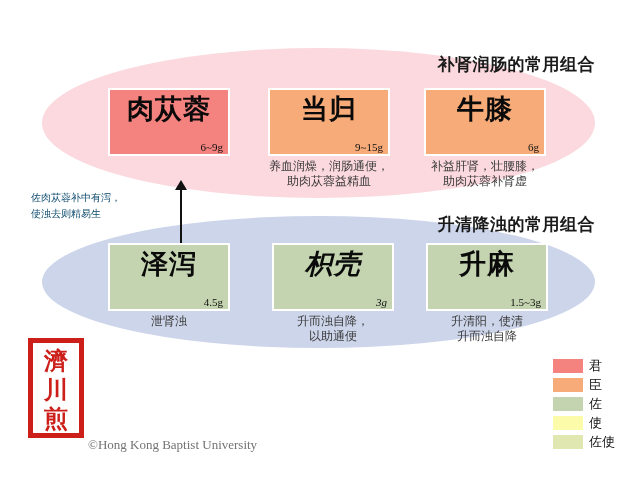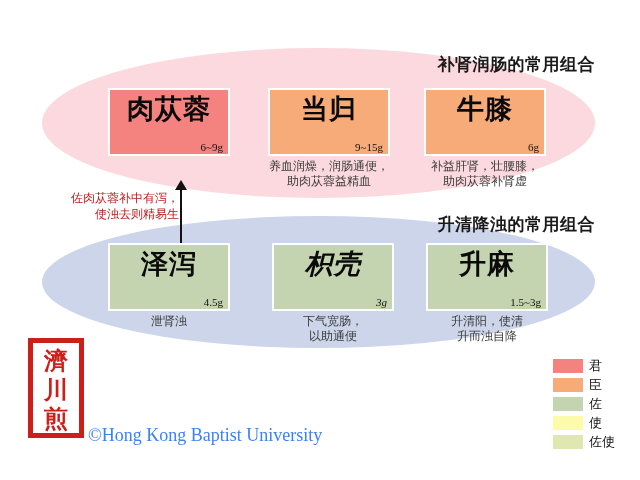--- a/index.html
+++ b/index.html
@@ -118,25 +118,25 @@
     height: 0;
     border-left: 6px solid transparent;
     border-right: 6px solid transparent;
     border-bottom: 10px solid #111111;
   }
   #arrow-note {
     position: absolute;
     left: 31px;
     top: 190px;
     width: 148px;
-    font-size: 12px;
+    font-size: 10px;
     line-height: 16px;
-    color: #b91c1c;
+    color: #0c4a6e;
     white-space: pre-line;
-    text-align: right;
+    text-align: left;
   }
 
   
   #seal {
     position: absolute;
     left: 28px;
     top: 338px;
     width: 56px;
     height: 100px;
     border: 5px solid #cc1f19;
@@ -154,23 +154,23 @@
     font-weight: bold;
     color: #cc1f19;
     white-space: pre-line;
     font-family: "Liberation Serif", "DejaVu Serif", serif;
   }
 
   
   #copyright {
     position: absolute;
     left: 88px;
-    top: 425px;
-    font-size: 18px;
-    color: #3b82f6;
+    top: 437px;
+    font-size: 13px;
+    color: #737373;
     font-family: "Liberation Serif", serif;
   }
 
   
   #legend {
     position: absolute;
     left: 553px;
     top: 357px;
     width: 80px;
   }
@@ -240,21 +240,21 @@
       <div class="herb-dose">4.5g</div>
     </div>
     <div class="herb-desc">泄肾浊</div>
   </div>
 
   <div class="herb" id="herb-zhike">
     <div class="herb-box c-zuo" style="background: rgb(196, 212, 176); font-style: italic;">
       <div class="herb-name">枳壳</div>
       <div class="herb-dose">3g</div>
     </div>
-    <div class="herb-desc">下气宽肠，
+    <div class="herb-desc">升而浊自降，
 以助通便</div>
   </div>
 
   <div class="herb" id="herb-shengma">
     <div class="herb-box c-zuo" style="background: rgb(196, 212, 176);">
       <div class="herb-name">升麻</div>
       <div class="herb-dose">1.5~3g</div>
     </div>
     <div class="herb-desc">升清阳，使清
 升而浊自降</div>

